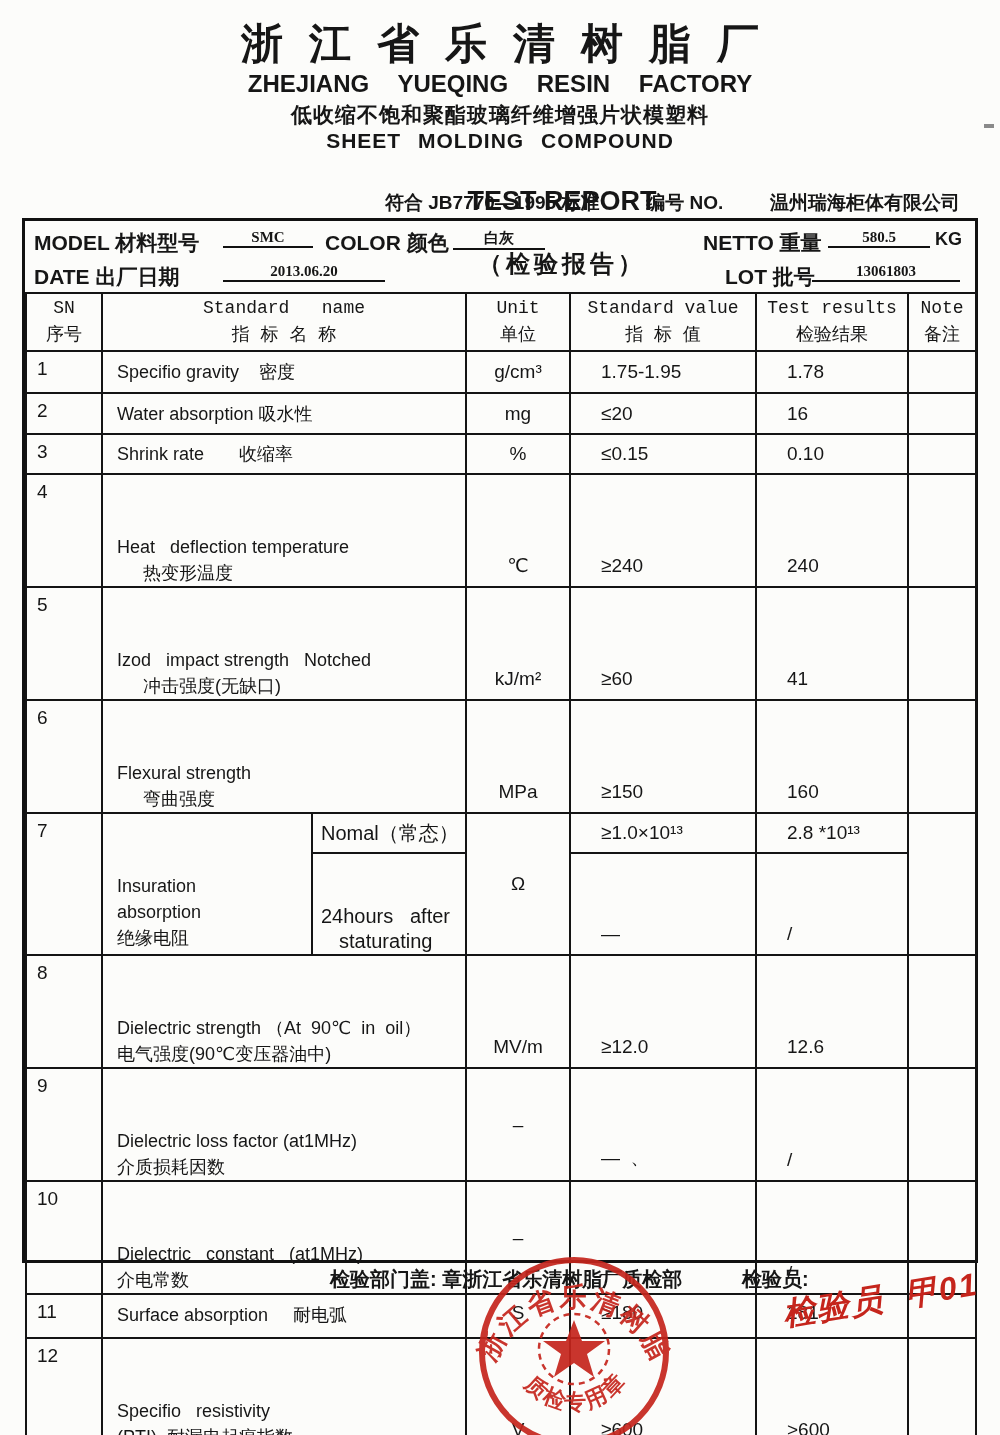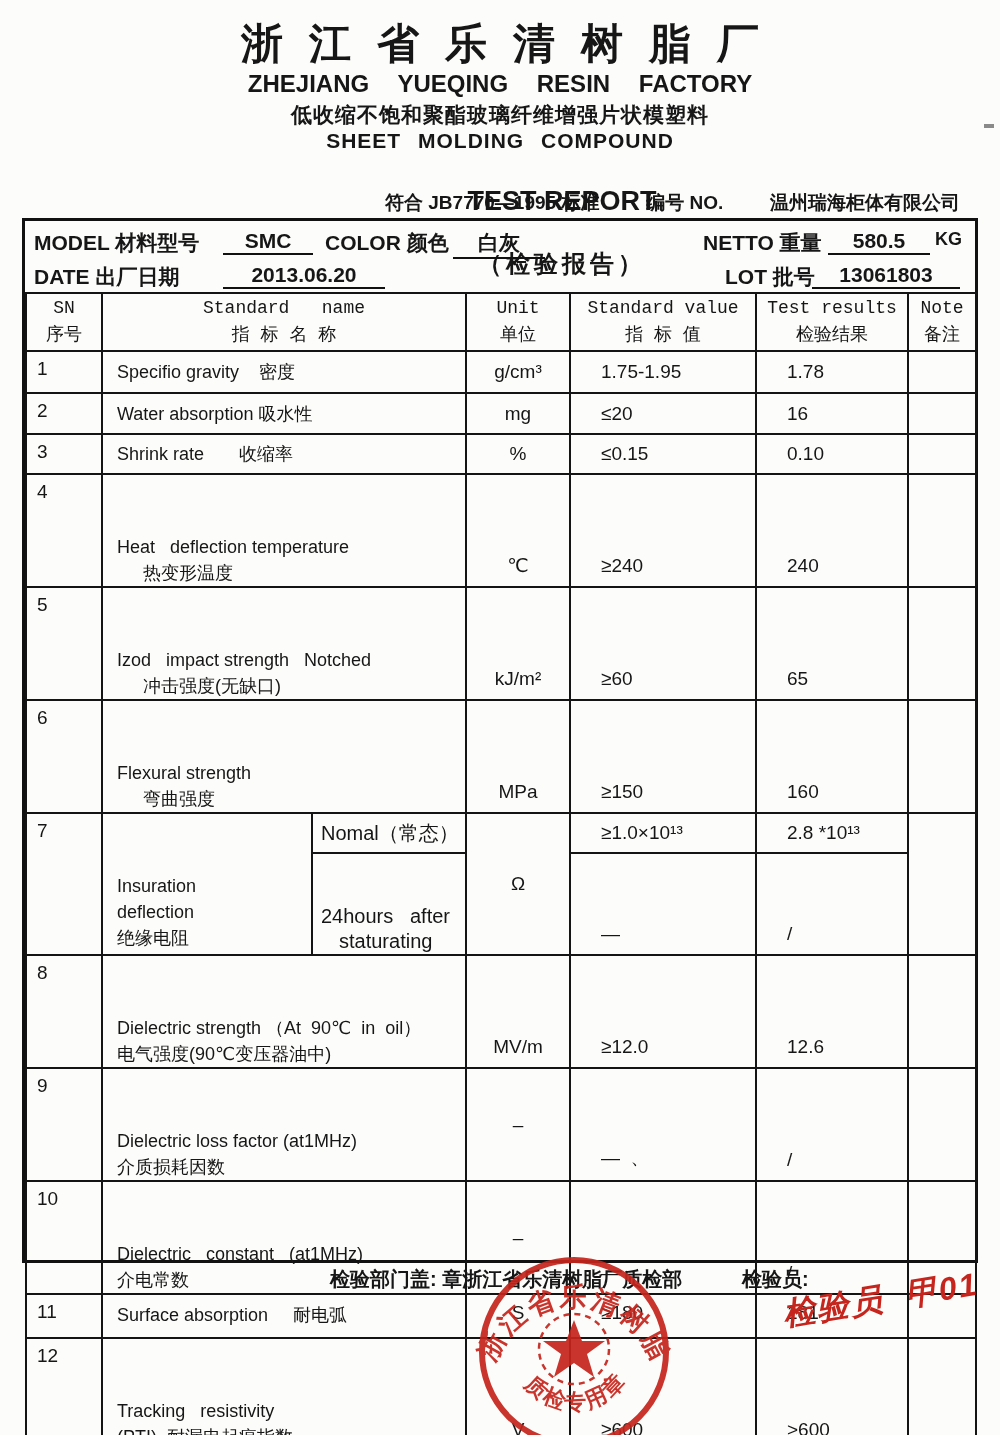--- a/index.html
+++ b/index.html
@@ -18,21 +18,21 @@
   .report-line{top:155px;font-size:27px;font-weight:bold;padding-left:47px;}
   .report-line .cn{font-size:24px;font-weight:600;letter-spacing:4px;}
   .std-line{position:absolute;top:190px;left:385px;width:575px;display:flex;justify-content:space-between;
     font-size:19px;font-weight:600;white-space:nowrap;gap:21px;}
   .artifact{position:absolute;left:984px;top:124px;width:10px;height:4px;background:#8a8a8a;}
   
   .box{position:absolute;left:22px;top:218px;width:950px;height:1039px;border:3px solid #111;background:transparent;}
   .info{position:relative;height:71px;}
   .info span{position:absolute;white-space:nowrap;}
   .lbl{font-weight:bold;font-size:21px;}
-  .val{font-family:Liberation Sans, sans-serif;font-size:21px;font-weight:600;
+  .val{font-family:Liberation Serif, serif;font-size:15px;font-weight:600;
        border-bottom:2px solid #111;text-align:center;display:inline-block;}
   
   table{border-collapse:collapse;table-layout:fixed;width:950px;}
   td{border:2px solid #141414;padding:0;vertical-align:middle;overflow:hidden;}
   tr.hrow td{border-top:2px solid #141414;}
   .hcell{text-align:center;font-family:"Liberation Mono","DejaVu Sans Mono",monospace;font-weight:400;
          font-size:18px;line-height:27px;white-space:pre-wrap;}
   .sn{font-size:19px;padding-left:10px;vertical-align:top;padding-top:6px;}
   .name{font-size:18px;padding-left:14px;white-space:pre-wrap;line-height:26px;}
   .name .ind{padding-left:26px;}
@@ -143,38 +143,38 @@
         <td class="resv vb">240</td>
         <td></td>
       </tr>
 
       <tr style="height:62px">
         <td class="sn">5</td>
         <td class="name vt" colspan="2">
           <div>Izod   impact strength   Notched</div><div class="ind">冲击强度(无缺口)</div></td>
         <td class="unit vb">kJ/m²</td>
         <td class="stdv vb">≥60</td>
-        <td class="resv vb">65</td>
+        <td class="resv vb">41</td>
         <td></td>
       </tr>
 
       <tr style="height:60px">
         <td class="sn">6</td>
         <td class="name vt" colspan="2">
           <div>Flexural strength</div><div class="ind">弯曲强度</div></td>
         <td class="unit vb">MPa</td>
         <td class="stdv vb">≥150</td>
         <td class="resv vb">160</td>
         <td></td>
       </tr>
 
       <tr style="height:40px">
         <td class="sn" rowspan="2">7</td>
         <td class="name vt" rowspan="2">
-          <div>Insuration</div><div>deflection</div><div>绝缘电阻</div></td>
+          <div>Insuration</div><div>absorption</div><div>绝缘电阻</div></td>
         <td class="sub">Nomal（常态）</td>
         <td class="unit" rowspan="2">Ω</td>
         <td class="stdv">≥1.0×10¹³</td>
         <td class="resv">2.8 *10¹³</td>
         <td rowspan="2"></td>
       </tr>
       <tr style="height:60px">
         <td class="sub">
           <div>24hours   after</div><div style="padding-left:18px">staturating</div></td>
         <td class="stdv vb">—</td>
@@ -216,21 +216,21 @@
         <td class="name vt" colspan="2">Surface absorption     耐电弧</td>
         <td class="unit vt">S</td>
         <td class="stdv vt">≥180</td>
         <td class="resv vt">181</td>
         <td></td>
       </tr>
 
       <tr style="height:62px">
         <td class="sn">12</td>
         <td class="name vt" colspan="2">
-          <div>Tracking   resistivity</div><div>(PTI)  耐漏电起痕指数</div></td>
+          <div>Specifio   resistivity</div><div>(PTI)  耐漏电起痕指数</div></td>
         <td class="unit vb">V</td>
         <td class="stdv vb">≥600</td>
         <td class="resv vb">&gt;600</td>
         <td></td>
       </tr>
 
     </tbody>
       </table>
 
   </div>

